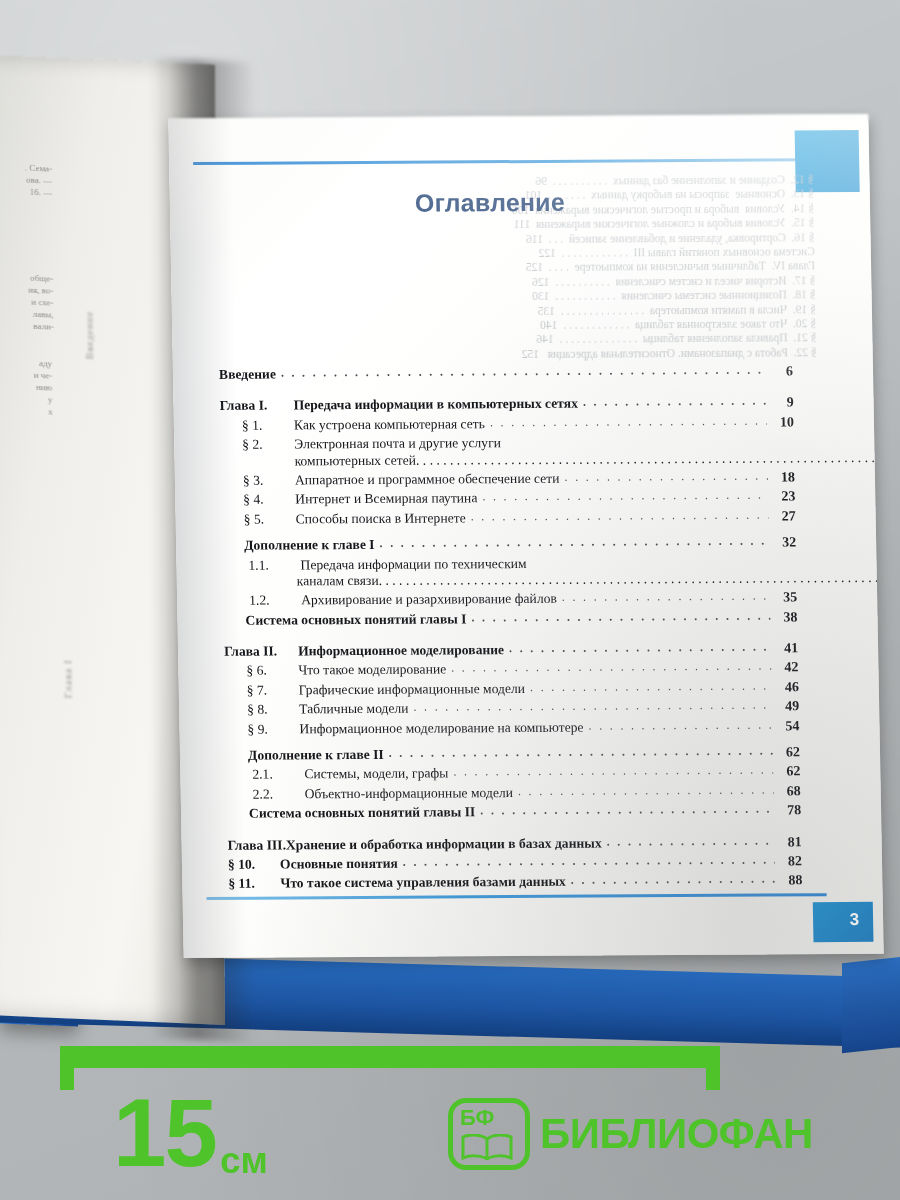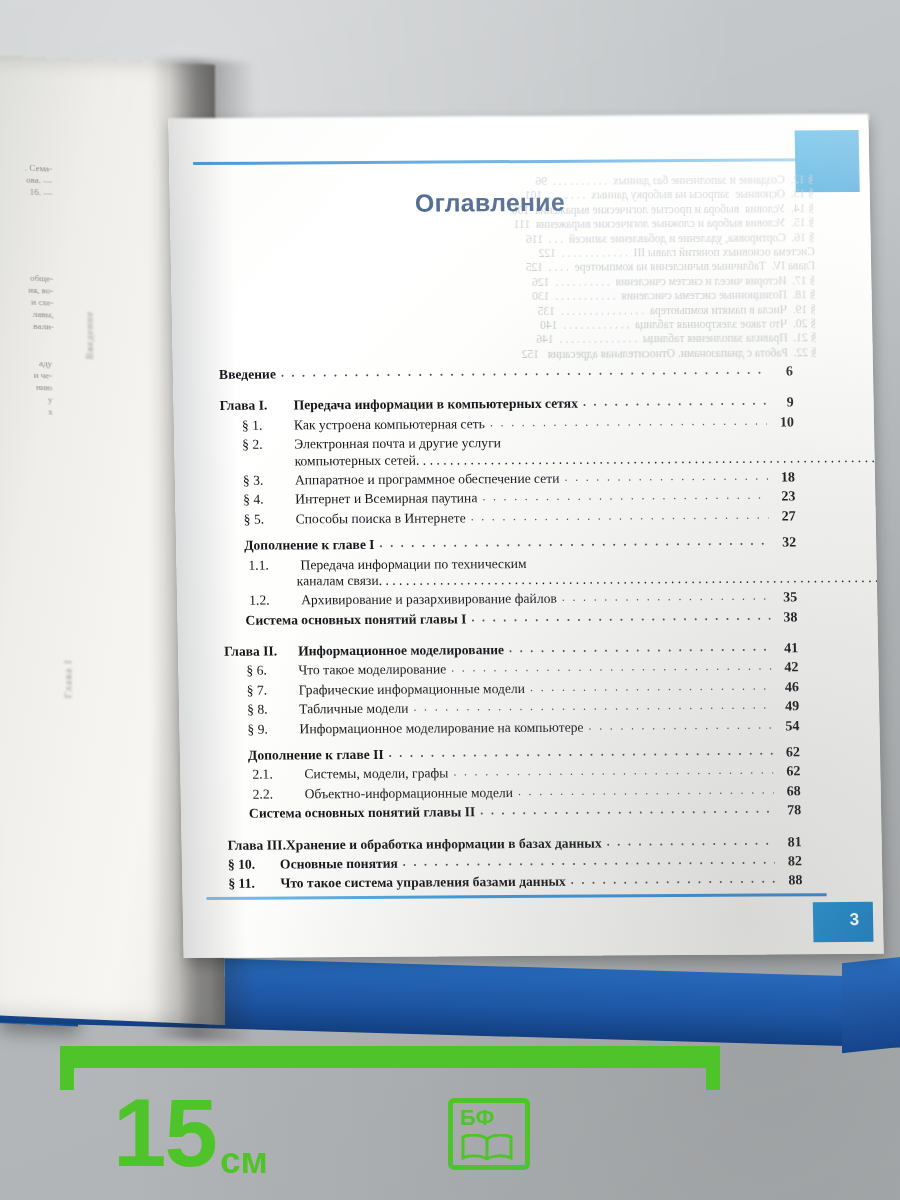--- a/index.html
+++ b/index.html
@@ -330,21 +330,21 @@
     left: 448px;
     top: 1098px;
     display: flex;
     align-items: center;
     gap: 10px;
   }
   .wm-badge {
     width: 72px;
     height: 62px;
     border: 5px solid #4fc32a;
-    border-radius: 6px;
+    border-radius: 18px;
     position: relative;
     display: flex;
     align-items: center;
     justify-content: center;
   }
   .wm-badge .bf {
     font-family: "Liberation Sans", sans-serif;
     font-weight: bold;
     font-size: 22px;
     color: #4fc32a;
@@ -573,16 +573,17 @@
   <div class="ruler-unit">см</div>
 
   <div class="wm">
     <div class="wm-badge">
       <span class="bf">БФ</span>
       <svg class="wm-book" viewBox="0 0 52 26">
         <path d="M26 5 C20 0, 8 0, 2 3 L2 24 C8 21, 20 21, 26 25 C32 21, 44 21, 50 24 L50 3 C44 0, 32 0, 26 5 Z" fill="none" stroke="#4fc32a" stroke-width="3"></path>
         <line x1="26" y1="5" x2="26" y2="25" stroke="#4fc32a" stroke-width="3"></line>
       </svg>
     </div>
+    <div class="wm-text">БИБЛИОФАН</div>
   </div>
 
   <div class="blur-top"></div>
 </div>
 
 </body></html>

